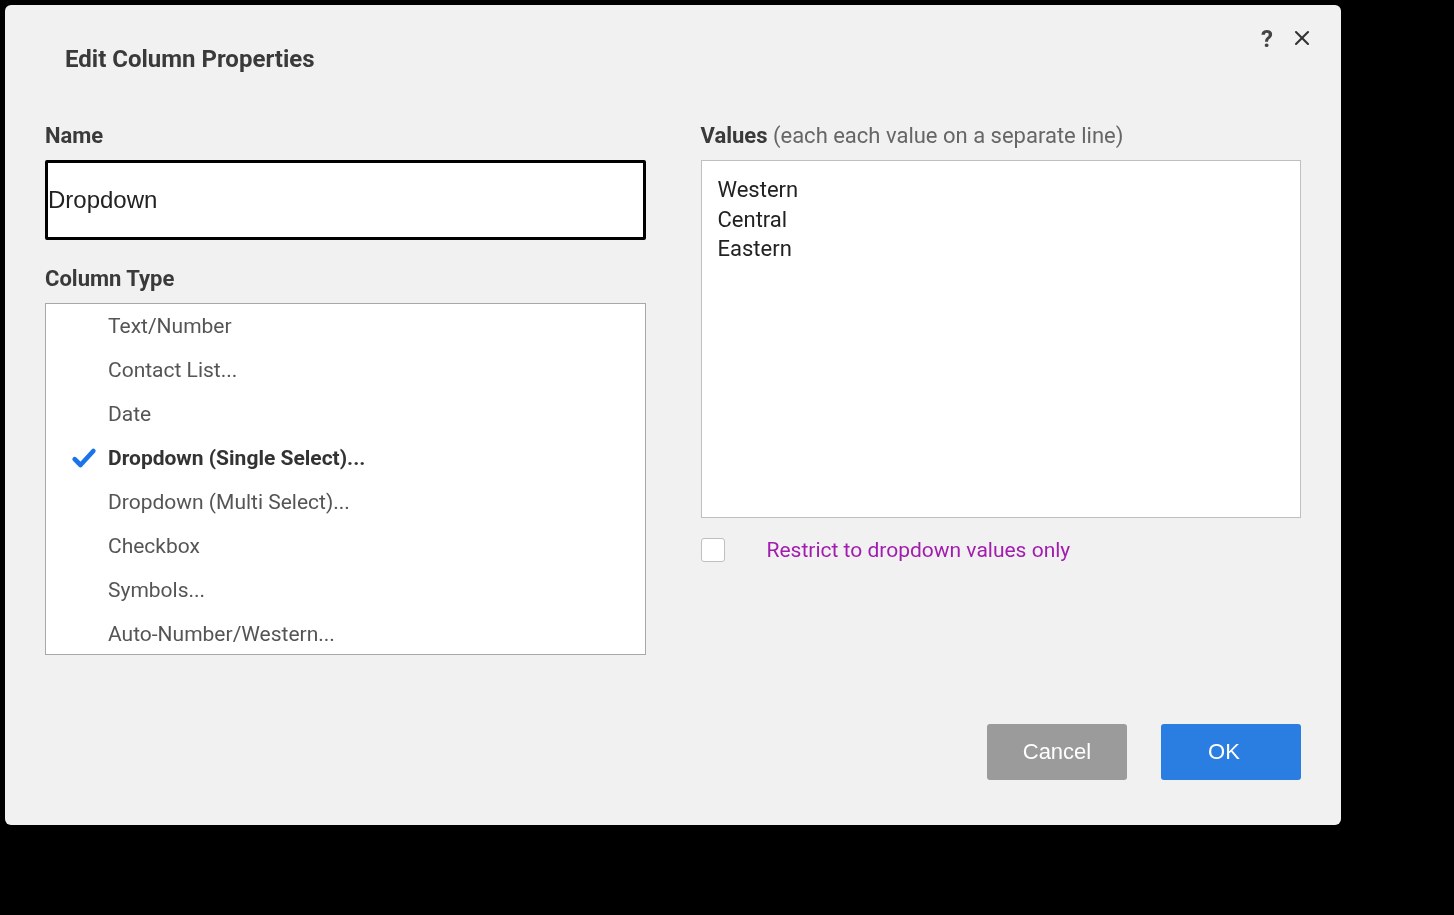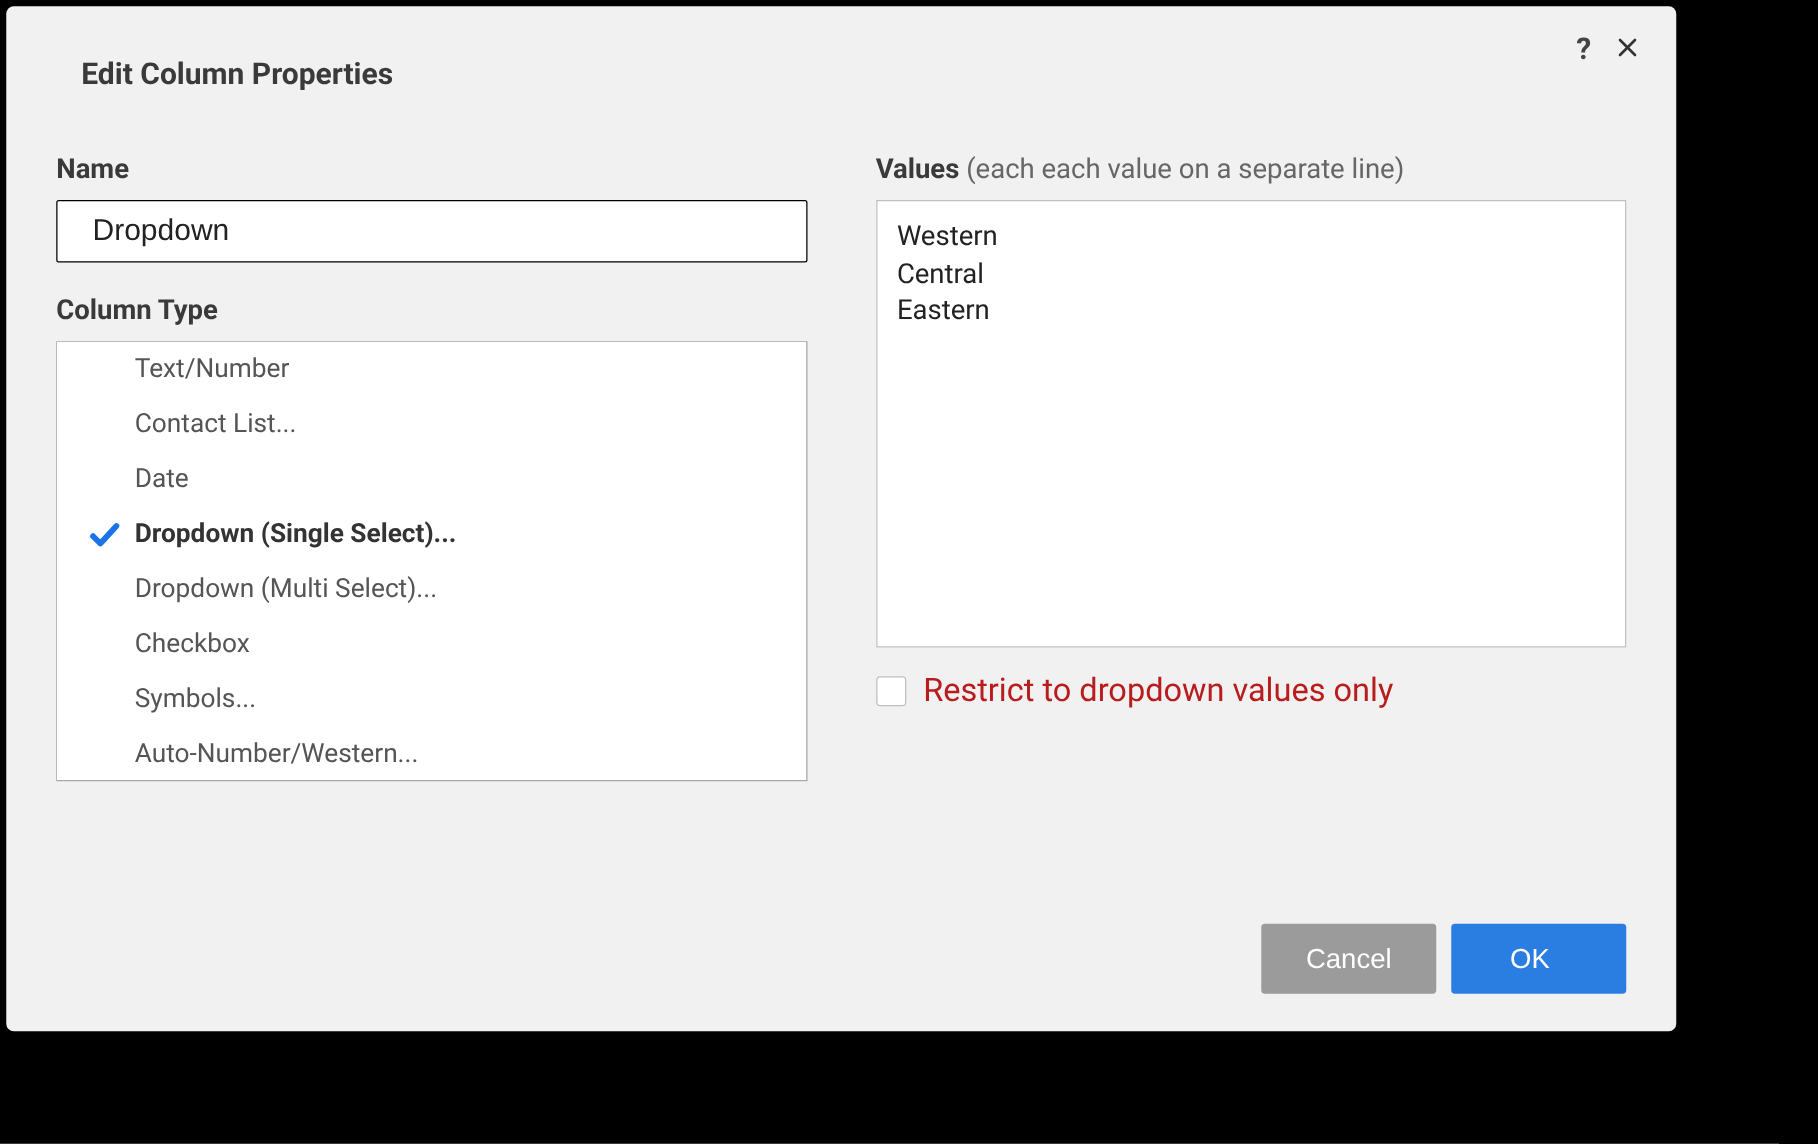--- a/index.html
+++ b/index.html
@@ -68,24 +68,24 @@
       color: #3a3a3a;
       margin-bottom: 12px;
       display: block;
     }
     .field-label .hint {
       font-weight: 400;
       color: #666;
     }
     .name-input {
       width: 100%;
-      height: 50px;
+      height: 80px;
       font-size: 24px;
-      padding: 0 28px;
-      border: 1px solid #000000;
+      padding: 0 0;
+      border: 3px solid #000000;
       background: #fff;
       border-radius: 2px;
       outline: none;
       color: #222;
     }
     .column-type-block {
       margin-top: 26px;
     }
     .type-list {
       border: 1px solid #a8a8a8;
@@ -137,29 +137,30 @@
     }
     .restrict-checkbox {
       width: 24px;
       height: 24px;
       border: 1px solid #bfbfbf;
       background: #fff;
       border-radius: 3px;
       cursor: pointer;
     }
     .restrict-label {
-      font-size: 26px;
-      color: #b91c1c;
+      font-size: 21px;
+      color: #a21caf;
+      margin-left: 28px;
     }
     .footer-buttons {
       position: absolute;
-      bottom: 30px;
+      bottom: 45px;
       right: 40px;
       display: flex;
-      gap: 12px;
+      gap: 34px;
     }
     .btn {
       height: 56px;
       min-width: 140px;
       padding: 0 30px;
       font-size: 22px;
       border: none;
       border-radius: 3px;
       cursor: pointer;
       font-weight: 400;

